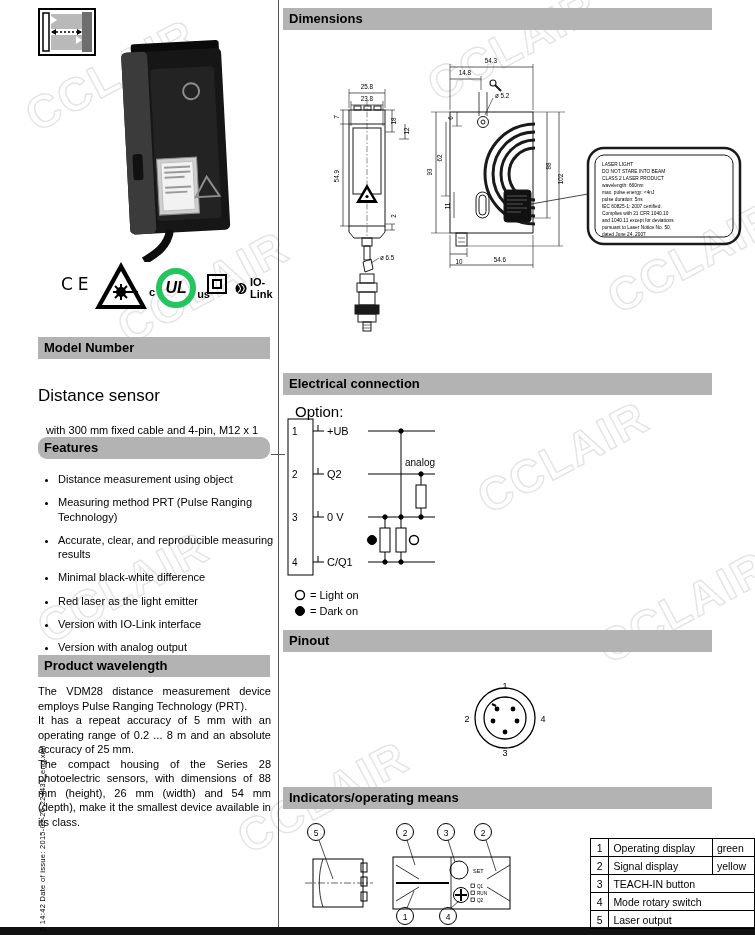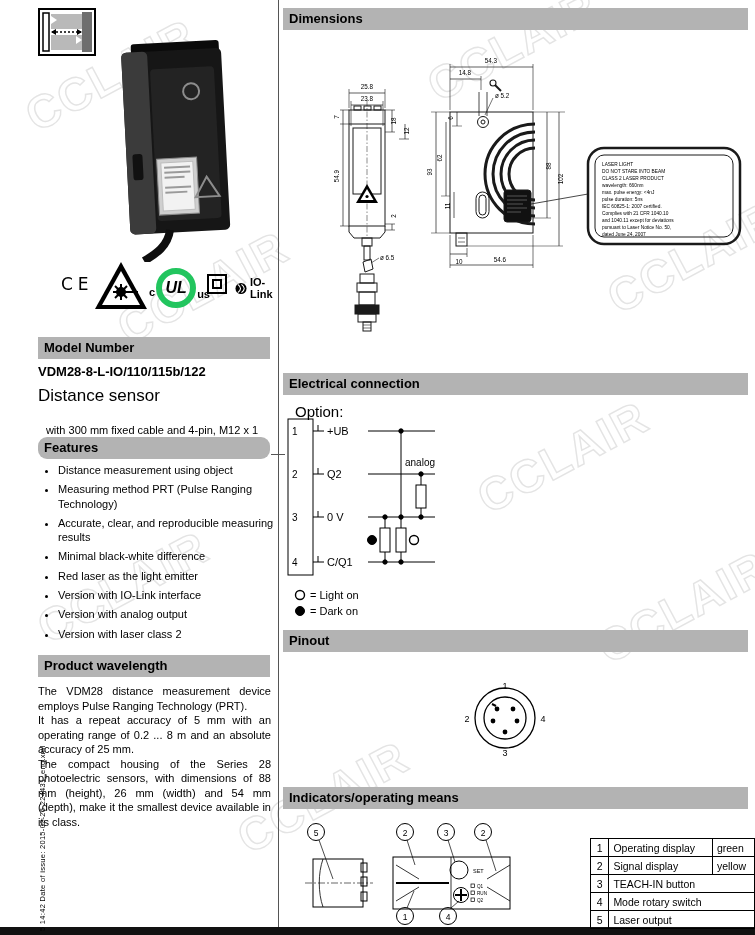--- a/index.html
+++ b/index.html
@@ -9,27 +9,27 @@
       color:transparent;-webkit-text-stroke:1.4px #e4e4e4;transform:rotate(-28deg);
       pointer-events:none;user-select:none;}
   .divider{position:absolute;left:278px;top:0;width:1px;height:927px;background:#555;}
   .divider-tick{position:absolute;left:271px;top:454px;width:14px;height:1px;background:#555;}
   .bottombar{position:absolute;left:0;top:927px;width:755px;height:8px;background:#111;}
   .sidebar-note{position:absolute;left:38px;top:931px;transform:rotate(-90deg);
       transform-origin:0 0;font-size:7.5px;white-space:nowrap;letter-spacing:.3px;}
   .sec-h{position:absolute;background:#b3b3b3;color:#000;font-weight:bold;font-size:13px;
       line-height:22px;height:22px;padding-left:6px;box-sizing:border-box;}
   .lcol{left:38px;width:232px;}
-  .rcol{left:283px;width:465px;}
+  .rcol{left:283px;width:429px;}
   .model-number{position:absolute;left:38px;top:364px;width:232px;font-weight:bold;font-size:13px;}
   .model-type{position:absolute;left:38px;top:386px;width:232px;font-size:17px;}
   .model-desc{position:absolute;left:38px;top:423px;width:228px;font-size:11px;line-height:1.3;text-align:center;}
   .features-list{position:absolute;left:38px;top:463px;width:234px;margin:0;
       padding:0 0 0 20px;font-size:11px;line-height:1.3;}
-  .features-list li{margin-bottom:5px;}
+  .features-list li{margin-bottom:5px;margin-top:9px;}
   .pinfo{position:absolute;left:38px;top:684px;width:233px;font-size:11px;line-height:1.32;
       text-align:justify;}
   .opt-label{position:absolute;left:295px;top:403px;font-size:15px;}
   .ind-table{position:absolute;left:590px;top:838px;border-collapse:collapse;font-size:10.5px;}
   .ind-table td{border:1px solid #000;padding:1px 4px;height:15px;white-space:nowrap;}
   .ind-table td.no{width:12px;text-align:center;}
   .ind-table td.desc{width:104px;}
   .ind-table td.val{width:36px;}
   .certrow{position:absolute;left:55px;top:260px;width:230px;height:70px;}
   .ce-mark{position:absolute;left:6px;top:14px;font-size:17px;letter-spacing:5px;
@@ -127,21 +127,20 @@
       <svg width="13" height="13" viewBox="0 0 13 13" style="margin-right:3px;">
         <circle cx="6.5" cy="6.5" r="6" fill="#000"></circle>
         <path d="M3 2 C 7 5, 7 8, 3 11" stroke="#fff" stroke-width="1.2" fill="none"></path>
         <path d="M7 2 C 11 5, 11 8, 7 11" stroke="#fff" stroke-width="1.2" fill="none"></path>
       </svg>
       <span>IO-Link</span>
     </div>
   </div>
 
   <div class="sec-h lcol" style="top:337px;">Model Number</div>
-  <div class="model-number">VDM28-8-L-IO/110/115b/122</div>
   <div class="model-type">Distance sensor</div>
   <div class="model-desc">with 300 mm fixed cable and 4-pin, M12 x 1 connector</div>
 
   <div class="sec-h lcol" style="top:437px;border-radius:9px;">Features</div>
   <ul class="features-list">
     <li>Distance measurement using object</li>
     <li>Measuring method PRT (Pulse Ranging Technology)</li>
     <li>Accurate, clear, and reproducible measuring results</li>
     <li>Minimal black-white difference</li>
     <li>Red laser as the light emitter</li>

